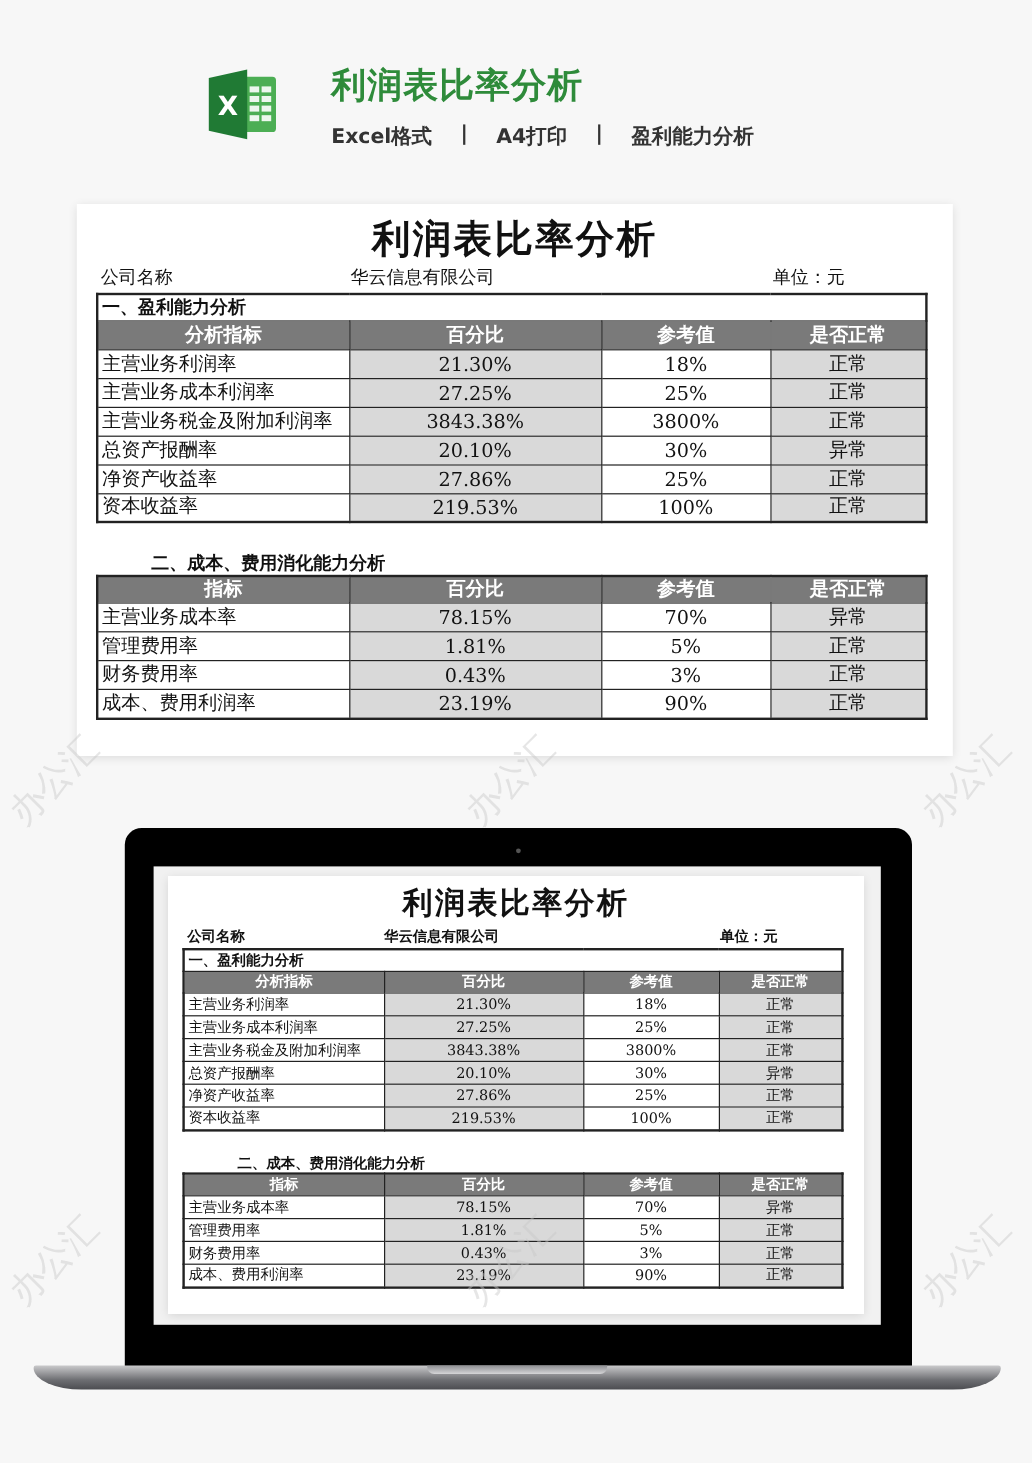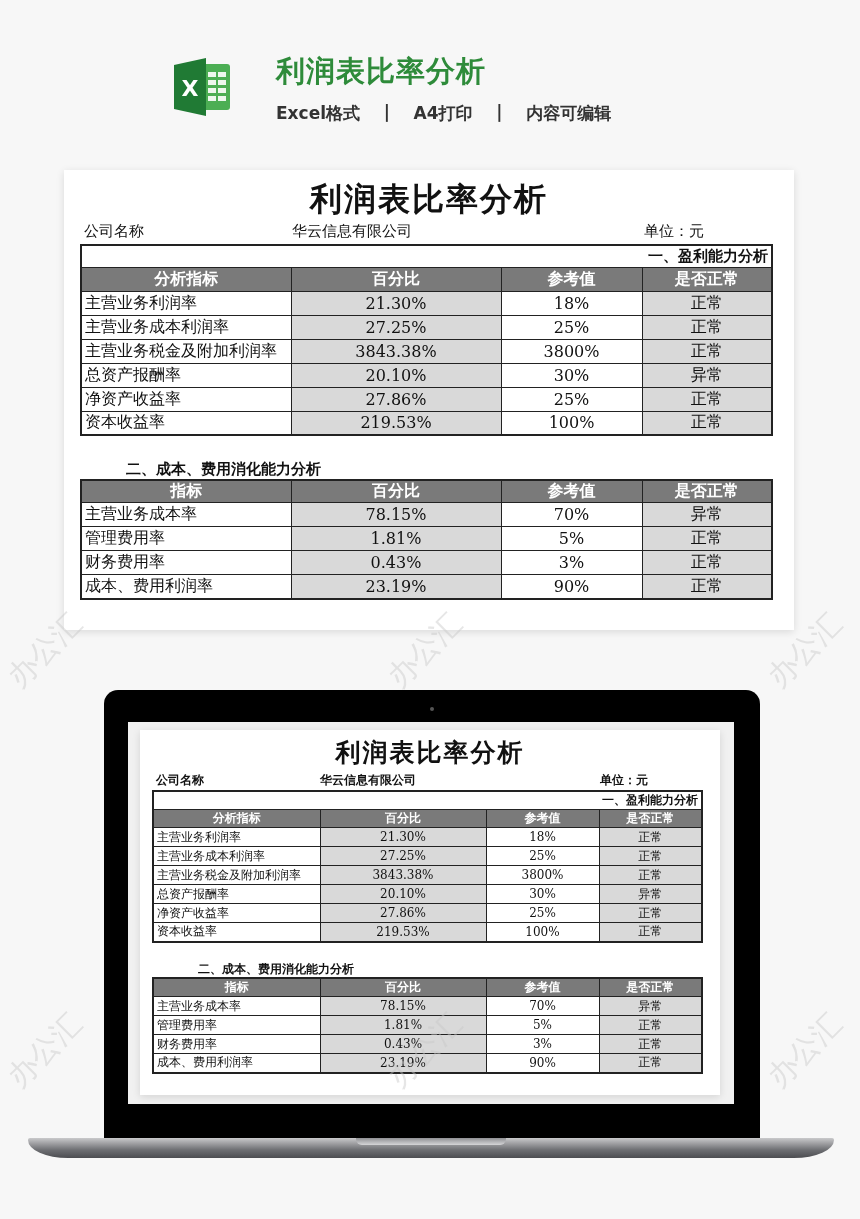--- a/index.html
+++ b/index.html
@@ -17,21 +17,21 @@
   .sheet { position: absolute; background: #fff; box-shadow: 0 2px 8px rgba(0,0,0,0.12); }
   .sheet-main { left: 64px; top: 170px; width: 730px; height: 460px; }
   .sheet-title { position: absolute; width: 100%; text-align: center; font-weight: bold; letter-spacing: 2px; }
   .meta-row { position: absolute; font-size: 15px; }
   table.tbl { position: absolute; border-collapse: collapse; table-layout: fixed; }
   table.tbl td { border: 1px solid #222; padding: 0 3px; white-space: nowrap; overflow: hidden; }
   table.tbl td.hd { background: #7a7a7a; color: #fff; text-align: center; font-family: "DejaVu Sans", "Liberation Sans", sans-serif; font-weight: bold; }
   table.tbl td.gray { background: #d9d9d9; text-align: center; margin-left: 13px; }
   table.tbl td.white { background: #fff; text-align: center; }
   table.tbl td.lbl { text-align: left; background: #fff; }
-  table.tbl td.section { background: #fff; font-family: "DejaVu Sans", "Liberation Sans", sans-serif; font-weight: bold; text-align: right; }
+  table.tbl td.section { background: #fff; font-family: "DejaVu Sans", "Liberation Sans", sans-serif; font-weight: bold; text-align: left; }
   table.tbl { border: 2px solid #222; }
   .sec2-title { position: absolute; font-family: "DejaVu Sans", "Liberation Sans", sans-serif; font-weight: bold; margin-left: 44px; }
 
   
   .laptop-lid { position: absolute; left: 104px; top: 690px; width: 656px; height: 450px; background: #000; border-radius: 14px 14px 0 0; }
   .camera { position: absolute; left: 430px; top: 707px; width: 4px; height: 4px; border-radius: 50%; background: #555; }
   .laptop-base { position: absolute; left: 28px; top: 1138px; width: 806px; height: 20px; background: linear-gradient(#c9c9cb, #6d6e72 60%, #4c4d51); border-radius: 2px 2px 40px 40px / 2px 2px 18px 18px; }
   .laptop-notch { position: absolute; left: 356px; top: 1138px; width: 150px; height: 7px; background: linear-gradient(#8f9094, #d5d5d7); border-radius: 0 0 6px 6px; }
   .screen { position: absolute; left: 128px; top: 722px; width: 606px; height: 382px; background: #f1f1f1; }
   .sheet-mini { left: 140px; top: 730px; width: 580px; height: 365px; }
@@ -60,21 +60,21 @@
   <div class="banner-title">利润表比率分析</div>
   <div class="banner-sub">
     <span>Excel格式</span>
     <span>    </span>
     <span>|</span>
     <span>    </span>
     <span>A4打印</span>
     <span>    </span>
     <span>|</span>
     <span>    </span>
-    <span>内容可编辑</span>
+    <span>盈利能力分析</span>
   </div>
 </div>
 
 <div class="sheet sheet-main">
   <div class="sheet-title" style="top:8px;font-size:32px;">利润表比率分析</div>
   <div class="meta-row" style="left:20px;top:52px;">公司名称</div>
   <div class="meta-row" style="left:228px;top:52px;">华云信息有限公司</div>
   <div class="meta-row" style="left:580px;top:52px;">单位：元</div>
 
   <table class="tbl" style="left:16px;top:74px;width:691px;font-size:16px;">

